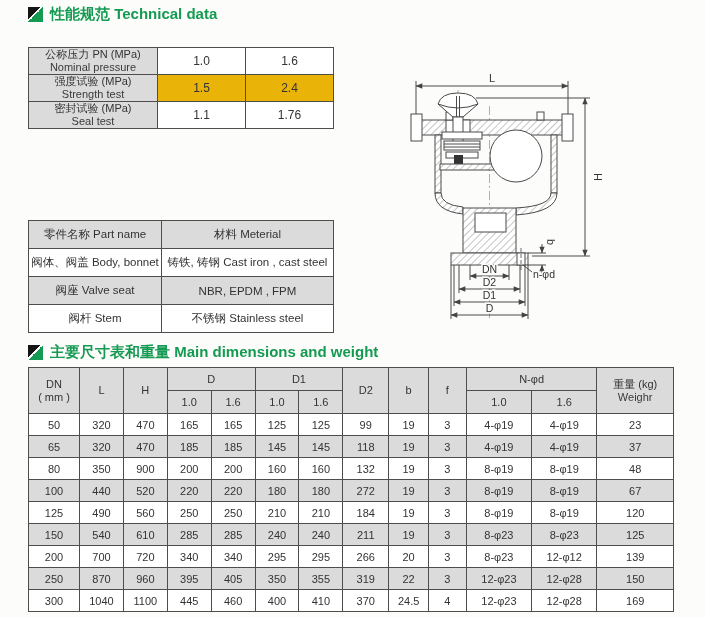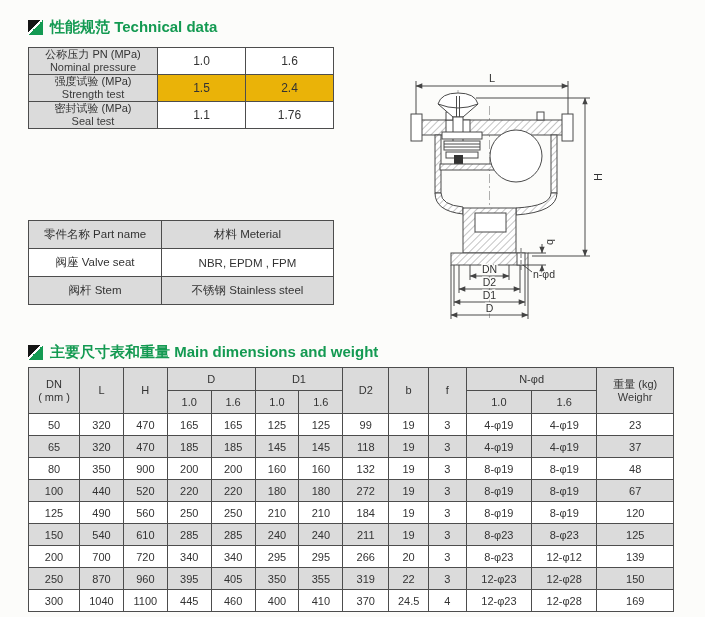--- a/index.html
+++ b/index.html
@@ -37,21 +37,21 @@
   #t3 thead td{background:#dbdbdb;height:22px;line-height:1.15;}
   #t3 tbody td{height:21px;}
   #t3 tbody tr:nth-child(even) td{background:#dbdbdb;}
   #valve-svg{position:absolute;left:396px;top:56px;}
   #valve-svg text{font-family:"Liberation Sans","DejaVu Sans",sans-serif;font-size:11px;fill:#333;}
   #valve-svg text.halo{paint-order:stroke;stroke:#fcfcfa;stroke-width:3px;font-size:10.5px;}
 </style>
 </head>
 <body>
 
-<div class="section-title" id="sec1" style="top:18px;">
+<div class="section-title" id="sec1" style="top:5px;">
   <span class="marker"></span>
   <span>性能规范 Technical data</span>
 </div>
 
 <table id="t1">
   <colgroup>
       <col style="width:129px">
       <col style="width:88px">
       <col style="width:88px">
     </colgroup>
@@ -93,20 +93,24 @@
       <col style="width:133px">
       <col style="width:172px">
     </colgroup>
   <thead>
     <tr>
       <td>零件名称 Part name</td>
       <td>材料 Meterial</td>
     </tr>
   </thead>
   <tbody>
+    <tr>
+      <td>阀体、阀盖 Body, bonnet</td>
+      <td>铸铁, 铸钢 Cast iron , cast steel</td>
+    </tr>
     <tr>
       <td>阀座  Valve seat</td>
       <td>NBR, EPDM , FPM</td>
     </tr>
     <tr>
       <td>阀杆  Stem</td>
       <td>不锈钢 Stainless steel</td>
     </tr>
   </tbody>
 </table>

